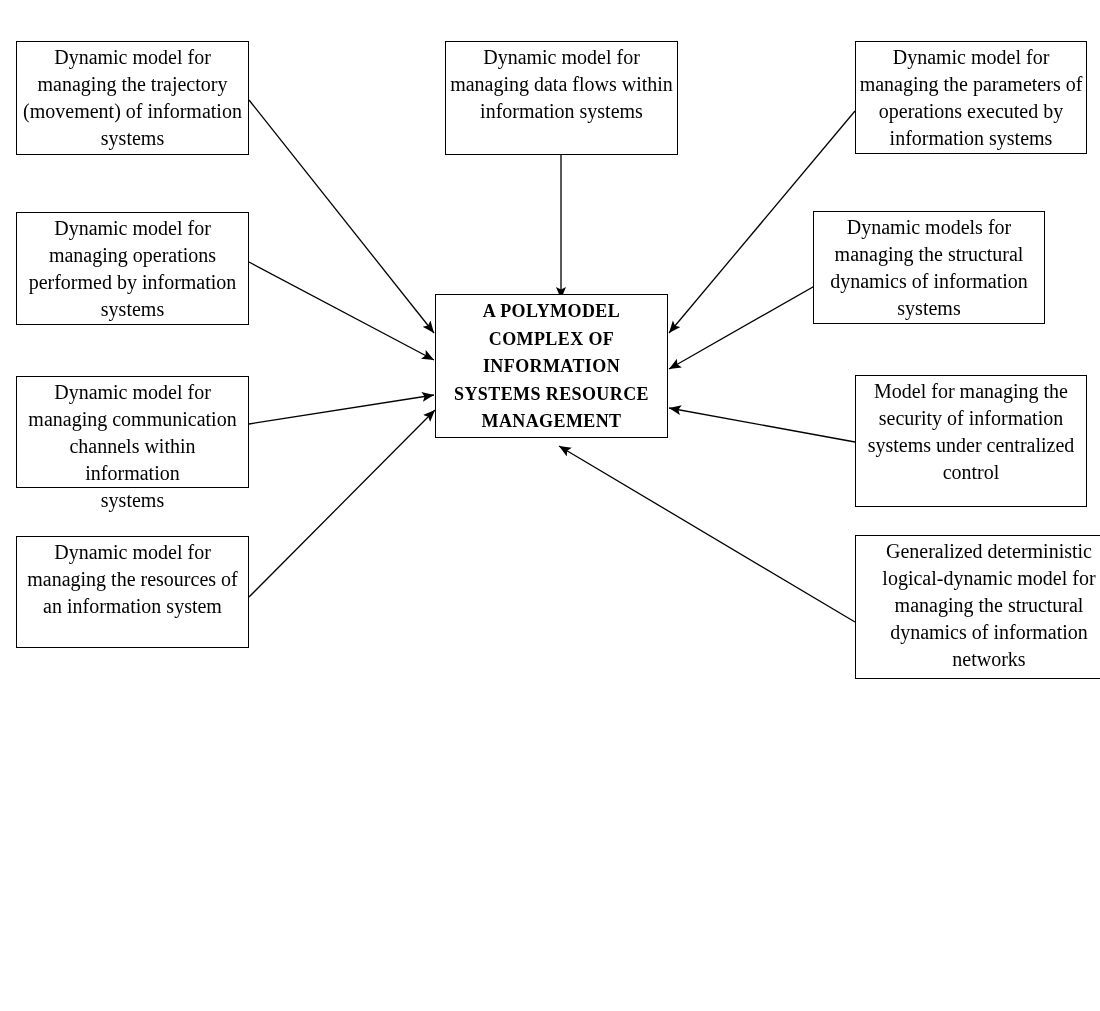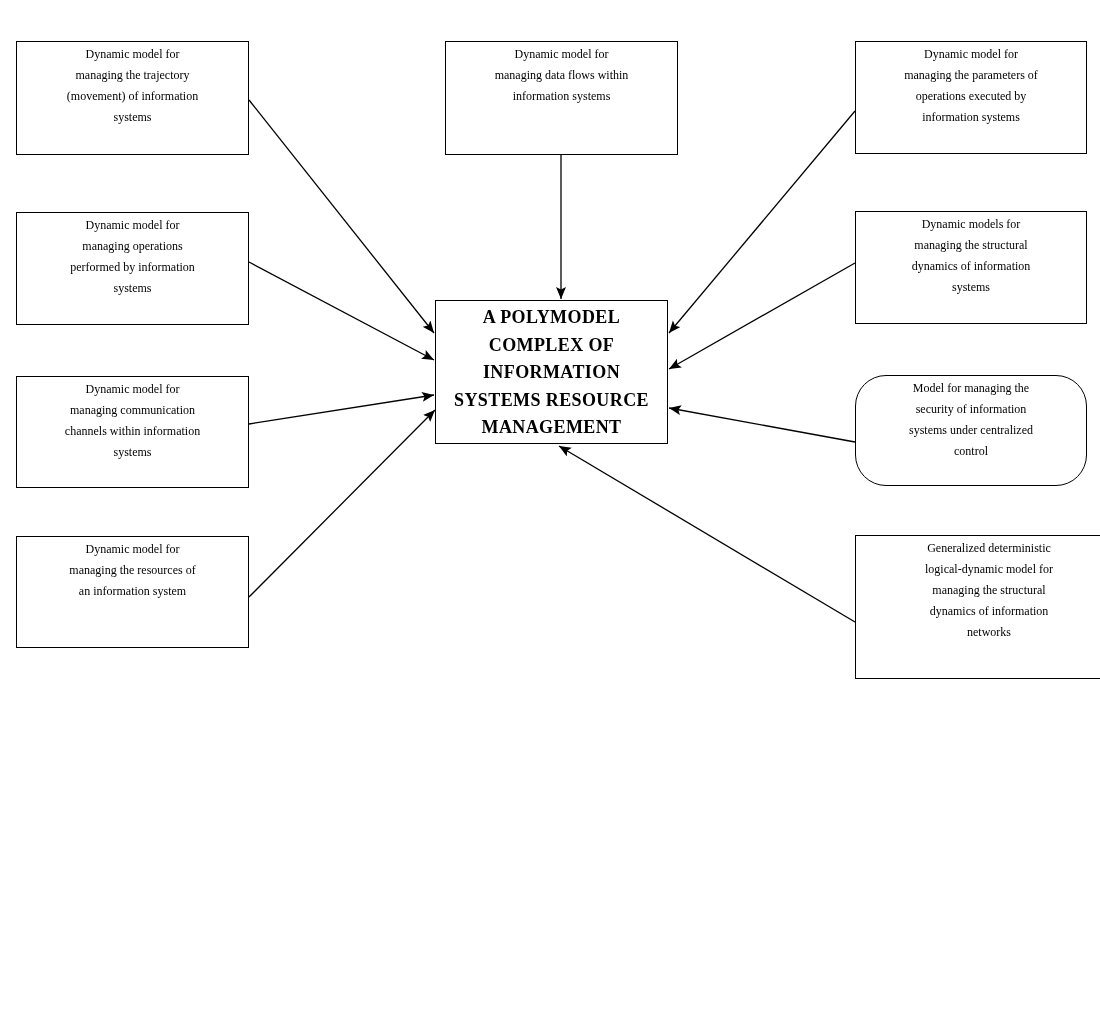--- a/index.html
+++ b/index.html
@@ -22,41 +22,41 @@
     width: 1100px;
     height: 1011px;
   }
   .node {
     position: absolute;
     box-sizing: border-box;
     border: 1.5px solid #000000;
     background: #ffffff;
     color: #000000;
     text-align: center;
-    font-size: 12px;
-    line-height: 21px;
+    font-size: 20px;
+    line-height: 27px;
     padding: 2px 3px;
     white-space: pre-line;
   }
   .node.center {
     font-weight: bold;
     font-size: 18px;
     letter-spacing: 0.4px;
     line-height: 27.5px;
     padding-top: 3px;
   }
   .n-left1      { left: 16px;  top: 41px;  width: 233px; height: 114px; }
   .n-left2      { left: 16px;  top: 212px; width: 233px; height: 113px; }
   .n-left3      { left: 16px;  top: 376px; width: 233px; height: 112px; }
   .n-left4      { left: 16px;  top: 536px; width: 233px; height: 112px; }
   .n-topcenter  { left: 445px; top: 41px;  width: 233px; height: 114px; }
-  .n-center     { left: 435px; top: 300px; width: 233px; height: 144px; }
+  .n-center     { left: 435px; top: 294px; width: 233px; height: 144px; }
   .n-right1     { left: 855px; top: 41px;  width: 232px; height: 113px; }
-  .n-right2     { left: 855px; top: 211px; width: 232px; height: 113px; }
-  .n-right3     { left: 855px; top: 375px; width: 232px; height: 111px; border-radius: 31px; }
+  .n-right2     { left: 813px; top: 211px; width: 232px; height: 113px; }
+  .n-right3     { left: 855px; top: 375px; width: 232px; height: 132px; }
   .n-right4     { left: 855px; top: 535px; width: 268px; height: 144px; }
 </style>
 </head>
 <body>
 
 <div class="canvas">
 
   <svg class="arrow-layer" width="1100" height="1011" viewBox="0 0 1100 1011" xmlns="http://www.w3.org/2000/svg">
     <defs>
       <marker id="arrowhead" markerUnits="userSpaceOnUse" markerWidth="13" markerHeight="11" refX="12" refY="5" orient="auto">

